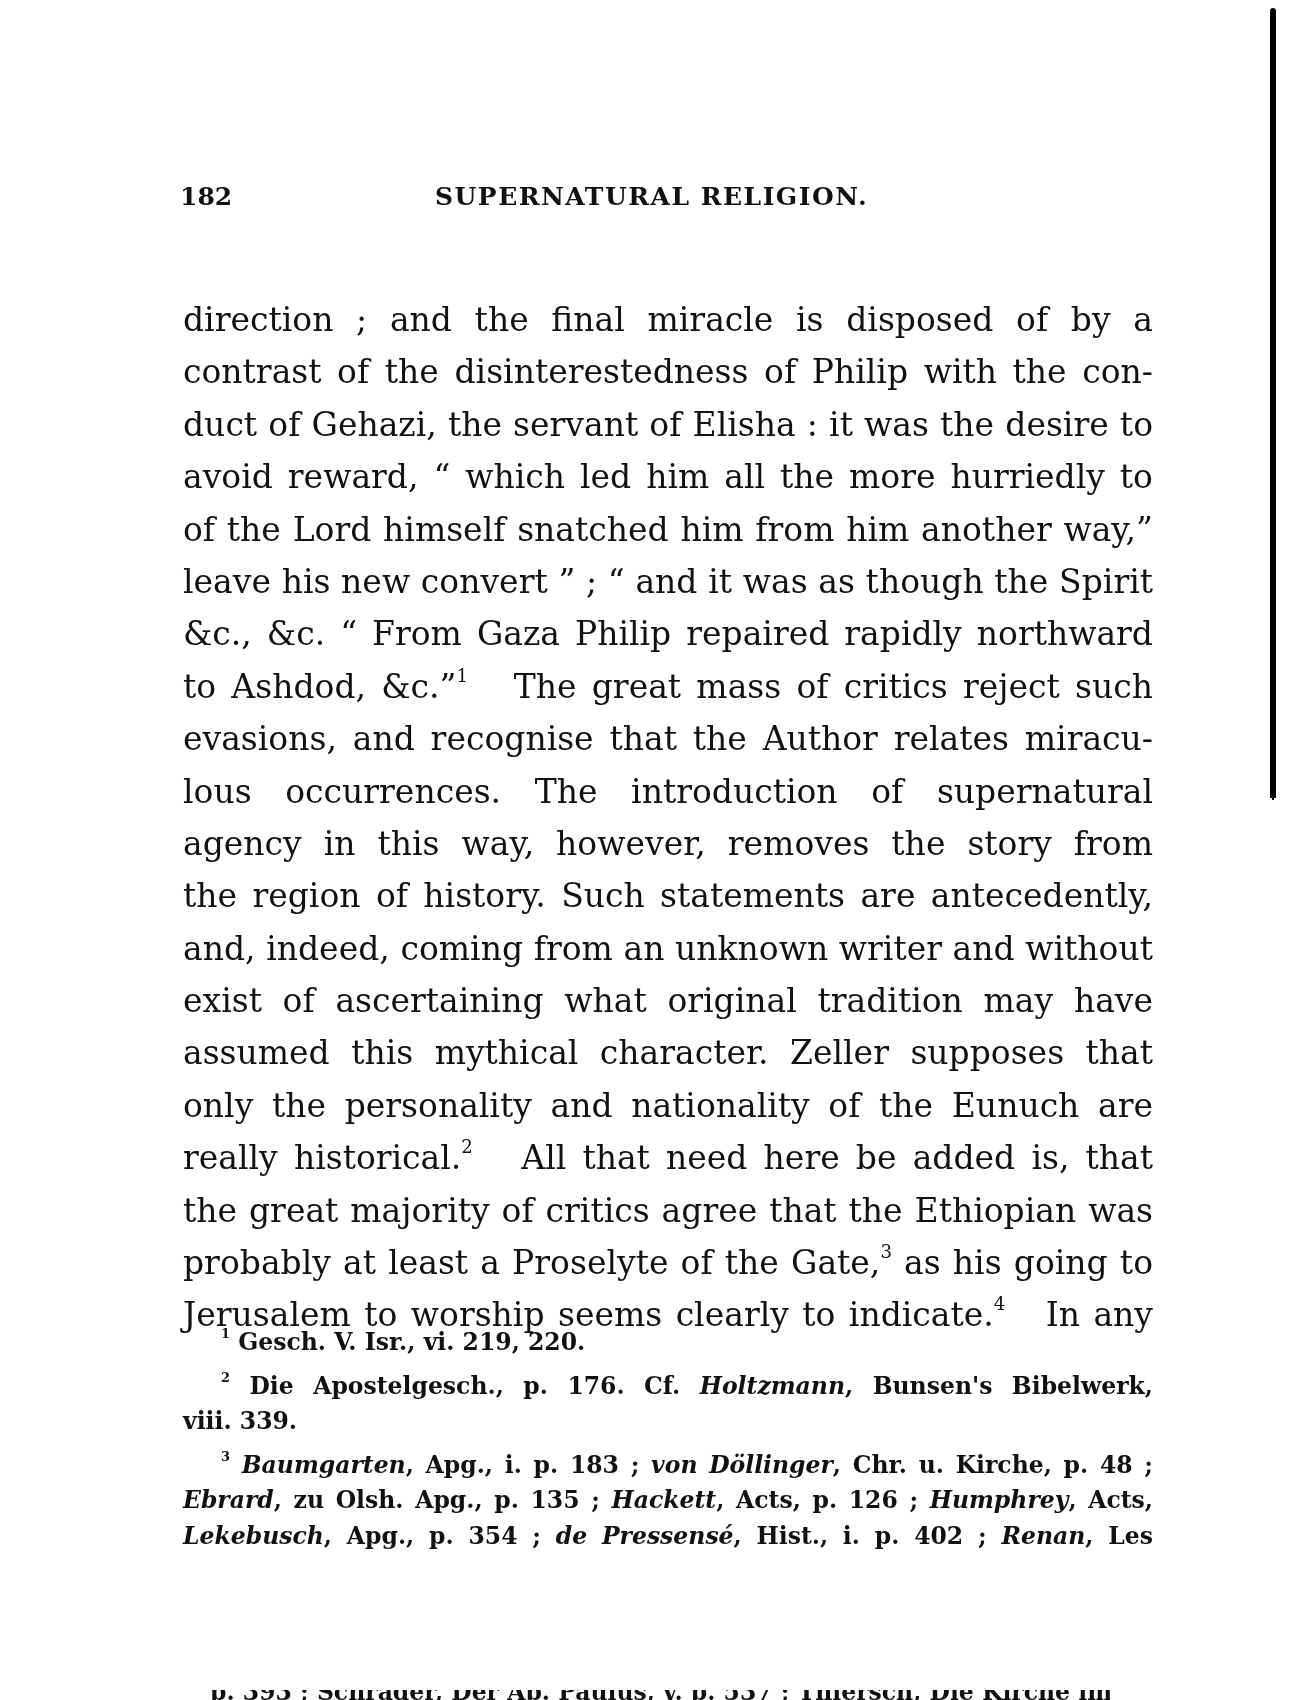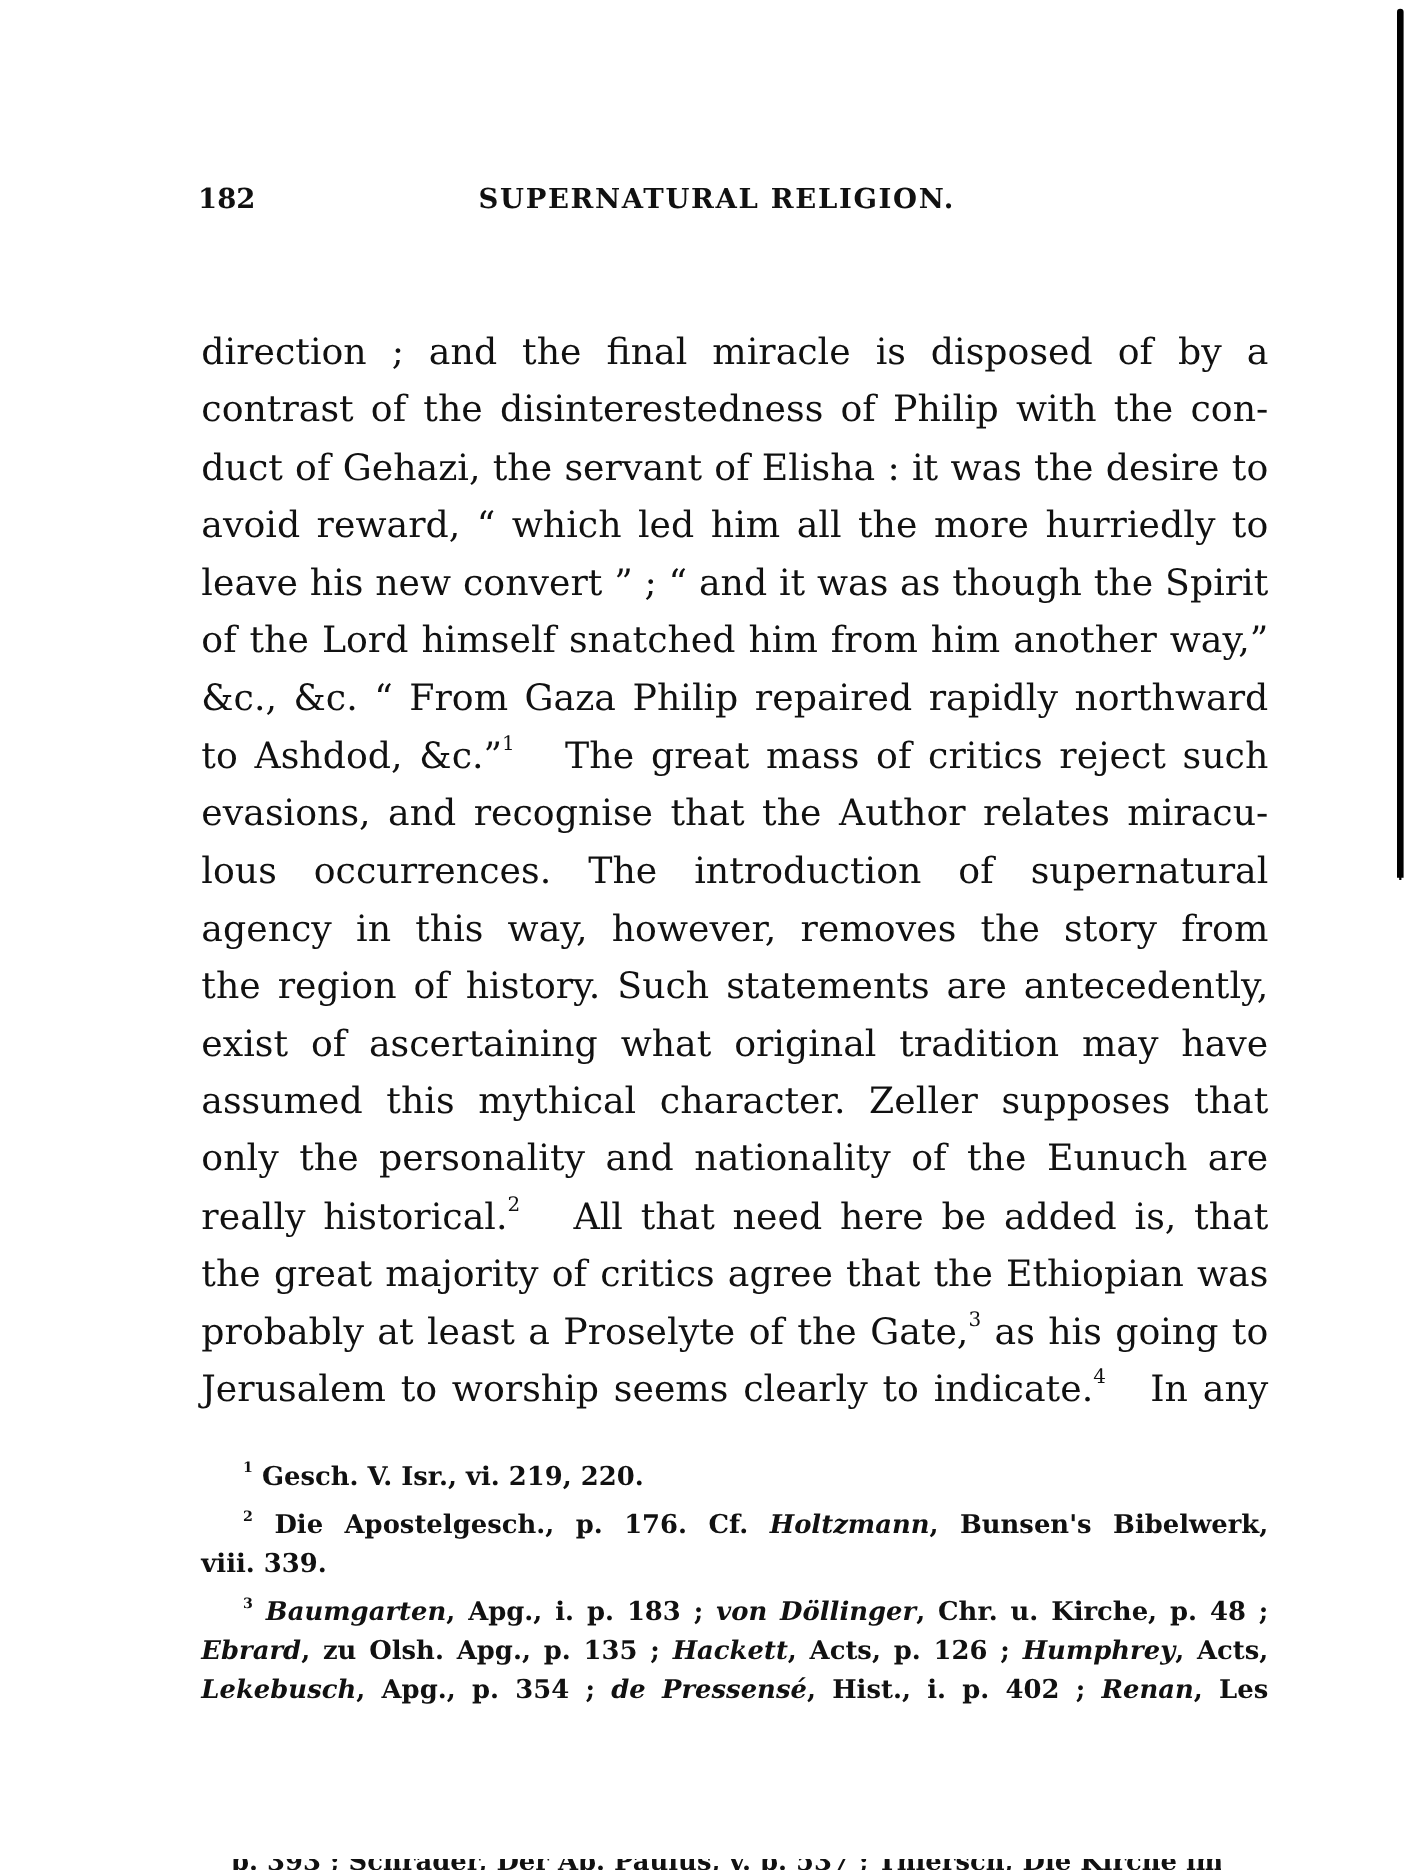--- a/index.html
+++ b/index.html
@@ -1,19 +1,19 @@
 <!DOCTYPE html>
 <html><head>
 <meta charset="utf-8">
 <style>
   html, body { margin:0; padding:0; background:#ffffff; }
   body { width:1292px; height:1700px; position:relative; overflow:hidden; color:#111; font-family:"DejaVu Serif", serif; }
   .edge { position:absolute; left:1270px; top:8px; width:6px; height:790px; background:#000; border-radius:3px 3px 0 0; }
   .edge2 { position:absolute; left:1272px; top:620px; width:2px; height:180px; background:#000; }
-  .header { position:absolute; top:166px; left:180px; width:975px; height:40px; }
+  .header { position:absolute; top:182px; left:180px; width:975px; height:40px; }
   .pno { position:absolute; left:0; top:0; font-size:25px; font-weight:bold; }
   .title { position:absolute; left:255px; top:0; font-size:25px; letter-spacing:1.5px; font-weight:bold; }
   .body { position:absolute; top:250px; left:183px; width:970px; font-size:33px; line-height:52.4px;margin-top:44px; }
   .line { display:block; white-space:nowrap; text-align:justify; text-align-last:justify; height:52.4px; }
   .notes { position:absolute; top:1325px; left:183px; width:970px; font-size:23.5px; line-height:35.5px; font-weight:bold; }
   .nline { display:block; white-space:nowrap; text-align:justify; text-align-last:justify; height:35.5px; }
   .nline.left { text-align-last:left; }
   .nline.indent { padding-left:38px; }
   .gap { height:8px; }
   sup { font-size:0.55em; vertical-align:0.9em; line-height:0; }
@@ -30,28 +30,29 @@
 <div class="header">
   <span class="pno">182</span>
   <span class="title">SUPERNATURAL RELIGION.</span>
 </div>
 
 <div class="body">
   <span class="line">direction ;  and  the  final  miracle  is  disposed  of  by  a</span>
   <span class="line">contrast of the disinterestedness of Philip with the con-</span>
   <span class="line">duct of Gehazi, the servant of Elisha :  it was the desire to</span>
   <span class="line">avoid reward, “ which led him all the more hurriedly to</span>
+  <span class="line">of the Lord himself snatched him from him another way,”</span>
   <span class="line">leave his new convert ” ;  “ and it was as though the Spirit</span>
-  <span class="line">of the Lord himself snatched him from him another way,”</span>
   <span class="line">&amp;c., &amp;c.  “ From Gaza Philip repaired rapidly northward</span>
   <span class="line"><span>to Ashdod, &amp;c.”</span><sup>1</sup>&nbsp;&nbsp;&nbsp;<span>The great mass of critics reject such</span></span>
   <span class="line">evasions, and recognise that the Author relates miracu-</span>
   <span class="line">lous   occurrences.    The  introduction  of  supernatural</span>
   <span class="line">agency  in  this  way,  however,  removes  the  story  from</span>
   <span class="line">the region of history.  Such statements are antecedently,</span>
+  <span class="line">and, indeed, coming from an unknown writer and without</span>
   <span class="line">exist  of  ascertaining  what  original  tradition  may  have</span>
   <span class="line">assumed  this  mythical  character.   Zeller  supposes  that</span>
   <span class="line">only  the  personality  and  nationality  of  the  Eunuch  are</span>
   <span class="line"><span>really historical.</span><sup>2</sup>&nbsp;&nbsp;&nbsp;<span>All  that  need  here  be  added  is,  that</span></span>
   <span class="line">the great majority of critics agree that the Ethiopian was</span>
   <span class="line"><span>probably at least a Proselyte of the Gate,</span><sup>3</sup> <span>as his going to</span></span>
   <span class="line"><span>Jerusalem to worship seems clearly to indicate.</span><sup>4</sup>&nbsp;&nbsp;&nbsp;<span>In any</span></span>
 </div>
 
 <div class="notes">

